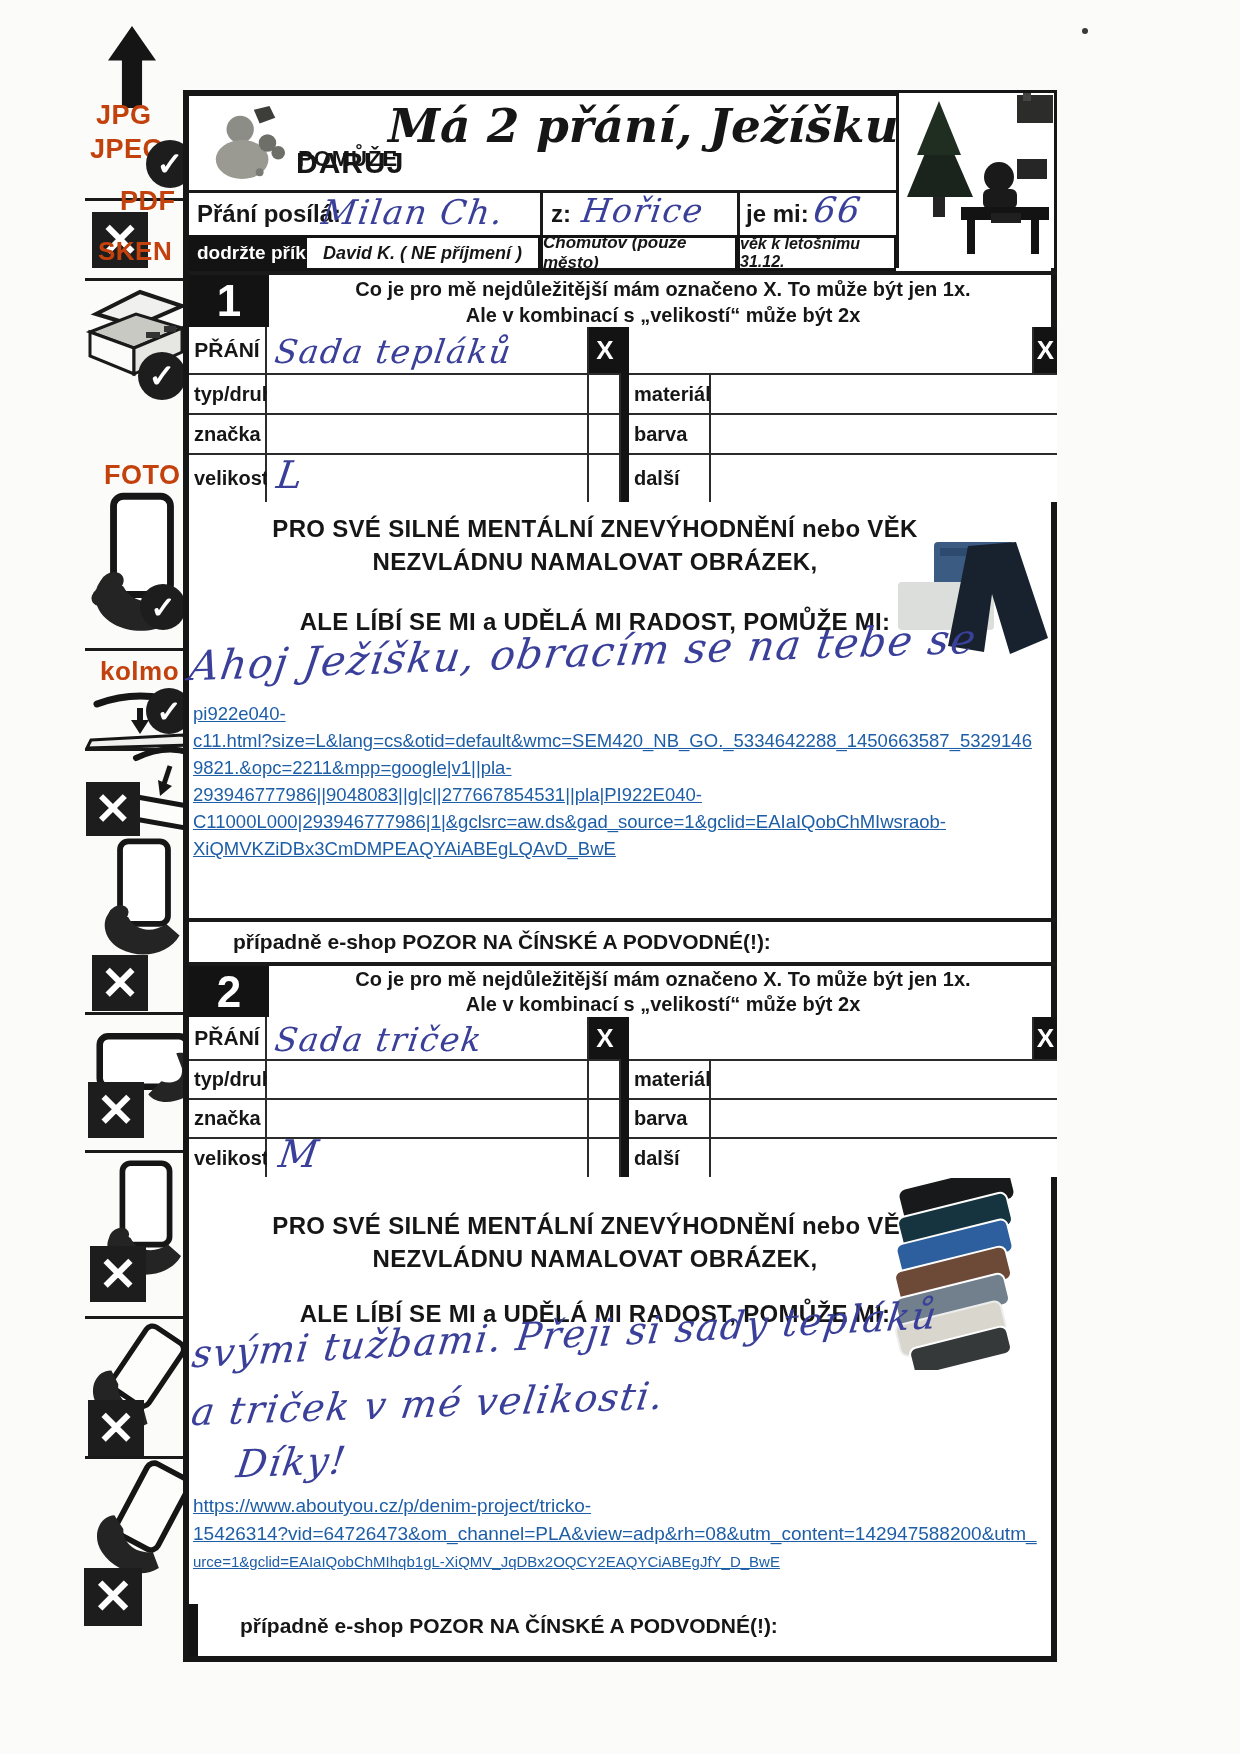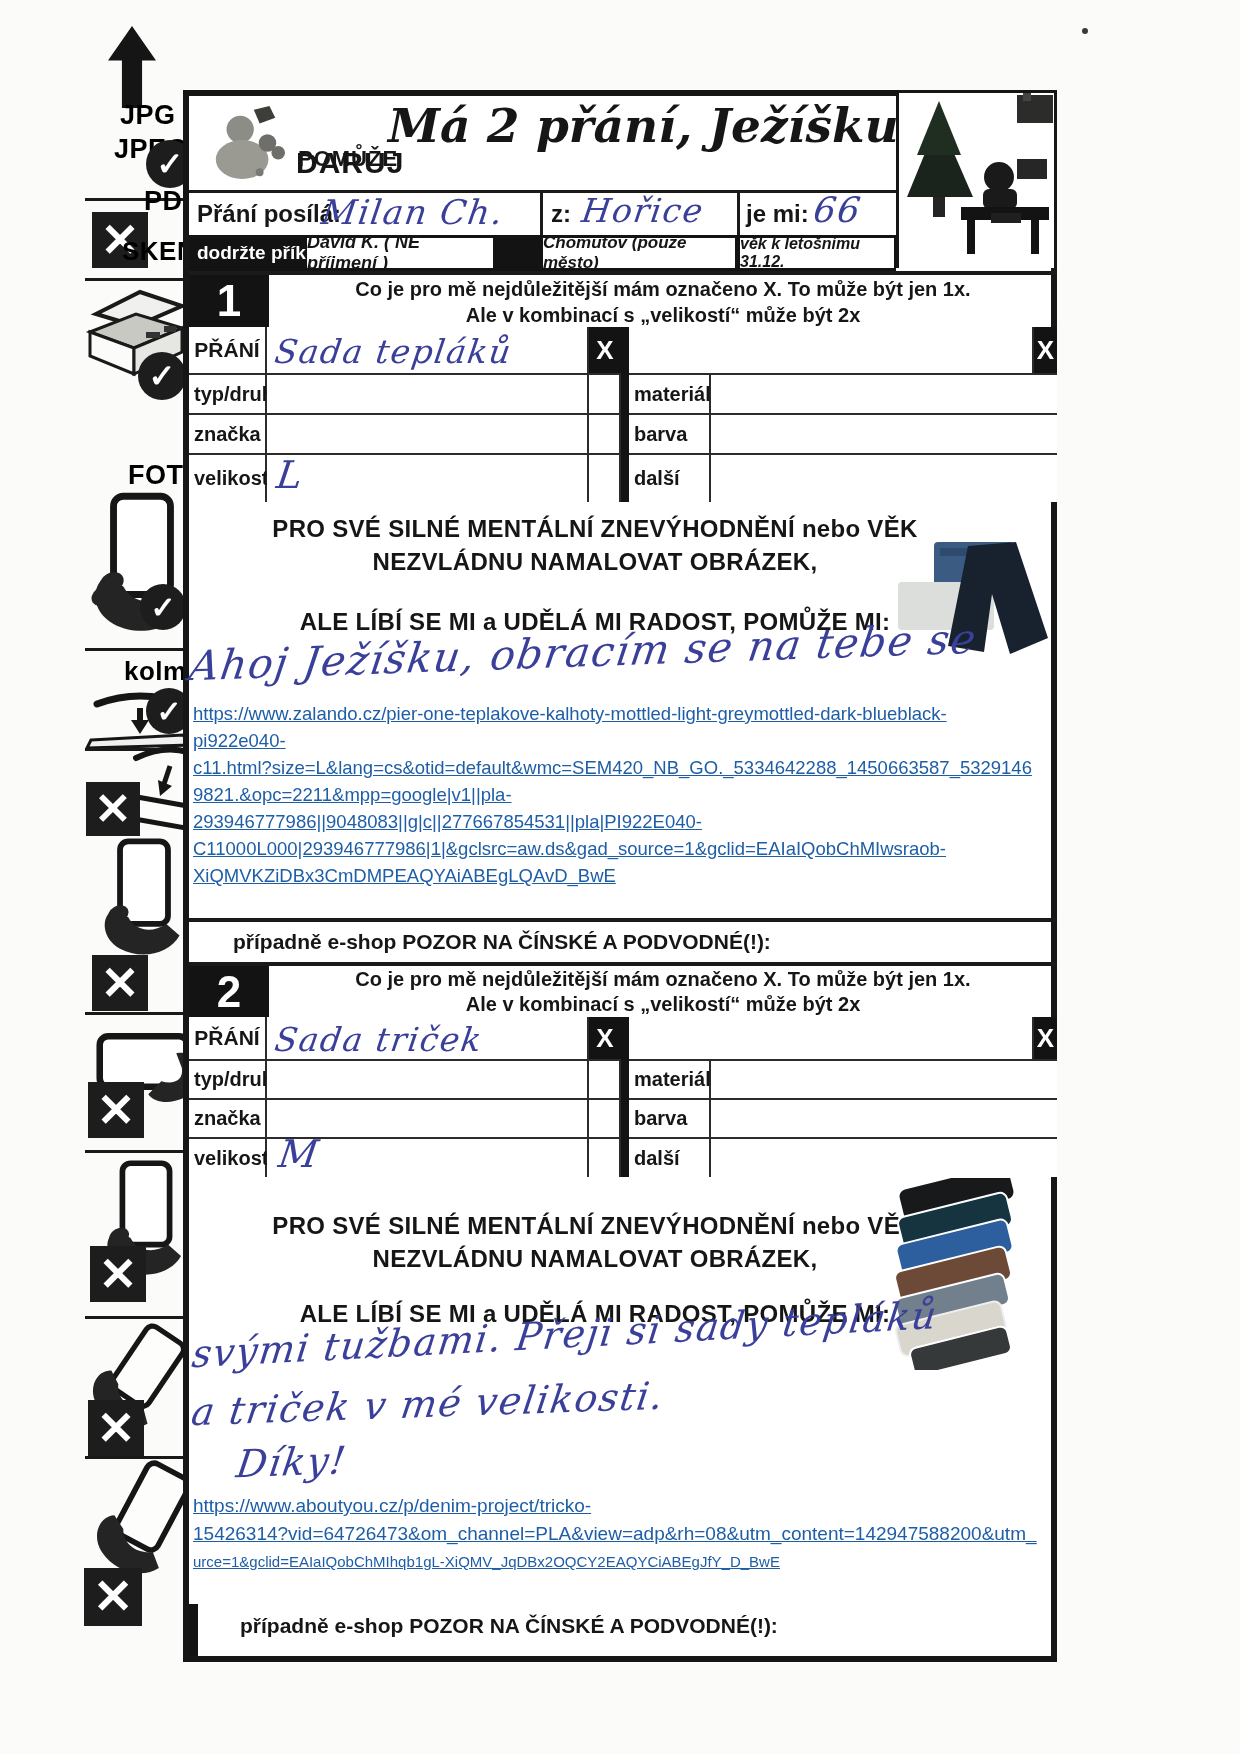--- a/index.html
+++ b/index.html
@@ -2,21 +2,21 @@
 <html><head>
 <meta charset="utf-8">
 <style>
   * { margin:0; padding:0; box-sizing:border-box; }
   html,body { width:1240px; height:1754px; }
   body { position:relative; background:#fbfbfa; font-family:"Liberation Sans",sans-serif; color:#161616; overflow:hidden; }
   .abs { position:absolute; }
   .b { font-weight:bold; }
   .hl { position:absolute; background:#1a1a1a; }
   .vl { position:absolute; background:#1a1a1a; }
-  .side-label { position:absolute; font-weight:bold; font-size:27px; color:#000000; letter-spacing:0.5px;margin-left:24px; }
+  .side-label { position:absolute; font-weight:bold; font-size:27px; color:#c2410c; letter-spacing:0.5px; }
   .badge-check { position:absolute; background:#1d1d1d; color:#fff; border-radius:50%;
                  display:flex; align-items:center; justify-content:center; font-weight:bold; }
   .xbox { position:absolute; background:#1d1d1d; color:#fff; display:flex; align-items:center;
           justify-content:center; font-weight:bold; line-height:1; }
   .sdiv { position:absolute; height:3px; background:#1a1a1a; }
   .form { position:absolute; left:183px; top:90px; width:874px; height:1572px;
           border:6px solid #161616; background:#fff; }
   .title { font-family:"DejaVu Serif",serif; font-style:italic; font-weight:bold; }
   .ink { color:#3a4099; font-family:"DejaVu Serif",serif; font-style:italic; letter-spacing:1.5px;
          transform:skewX(-8deg); white-space:nowrap; }
@@ -201,21 +201,21 @@
 <div class="abs ink" style="left:322px;top:192px;font-size:34px;">Milan Ch.</div>
 <div class="vl" style="left:540px;top:190px;width:3px;height:45px;"></div>
 <div class="abs flabel" style="left:551px;top:200px;">z:</div>
 <div class="abs ink" style="left:582px;top:191px;font-size:33px;">Hořice</div>
 <div class="vl" style="left:737px;top:190px;width:3px;height:45px;"></div>
 <div class="abs flabel" style="left:746px;top:200px;">je mi:</div>
 <div class="abs ink" style="left:814px;top:190px;font-size:35px;">66</div>
 
 <div class="abs" style="left:189px;top:235px;width:707px;height:36px;background:#131313;"></div>
 <div class="abs b" style="left:197px;top:242px;color:#fff;font-size:19px;">dodržte příklady:</div>
-<div class="ex-box" style="left:307px;top:238px;width:186px;height:30px;">
+<div class="ex-box" style="left:307px;top:238px;width:231px;height:30px;">
   <span>David K. ( NE příjmení )</span>
   </div>
 <div class="ex-box" style="left:543px;top:238px;width:192px;height:30px;font-size:17px;">
   <span>Chomutov  (pouze město)</span>
   </div>
 <div class="ex-box" style="left:740px;top:238px;width:154px;height:30px;font-size:16px;">
   <span>věk k letošnímu 31.12.</span>
   </div>
 
 <div class="hl" style="left:189px;top:271px;width:868px;height:4px;"></div>
@@ -266,21 +266,20 @@
 <svg class="abs" style="left:896px;top:540px;" width="155" height="120" viewBox="0 0 155 120">
   <rect x="38" y="2" width="80" height="46" rx="4" fill="#3c5b82"></rect>
   <rect x="44" y="8" width="66" height="8" fill="#2e4a6e"></rect>
   <rect x="2" y="42" width="96" height="48" rx="4" fill="#dcdedb"></rect>
   <polygon points="72,6 120,2 152,98 114,114 96,54 88,112 52,106" fill="#18222e"></polygon>
 </svg>
 
 <div class="abs ink" style="left:193px;top:642px;font-size:41px;transform:rotate(-2deg) skewX(-10deg);transform-origin:left top;">Ahoj Ježíšku, obracím se na tebe se</div>
 
 <div class="abs" style="left:193px;top:700px;width:850px;">
-  <div class="url-line">https://www.zalando.cz/pier-one-teplakove-kalhoty-mottled-light-greymottled-dark-blueblack-</div>
   <div class="url-line">pi922e040-</div>
   <div class="url-line">c11.html?size=L&amp;lang=cs&amp;otid=default&amp;wmc=SEM420_NB_GO._5334642288_1450663587_5329146</div>
   <div class="url-line">9821.&amp;opc=2211&amp;mpp=google|v1||pla-</div>
   <div class="url-line">293946777986||9048083||g|c||277667854531||pla|PI922E040-</div>
   <div class="url-line">C11000L000|293946777986|1|&amp;gclsrc=aw.ds&amp;gad_source=1&amp;gclid=EAIaIQobChMIwsraob-</div>
   <div class="url-line">XiQMVKZiDBx3CmDMPEAQYAiABEgLQAvD_BwE</div>
 </div>
 
 <div class="hl" style="left:189px;top:918px;width:868px;height:4px;"></div>
 <div class="eshop" style="left:201px;top:930px;">

